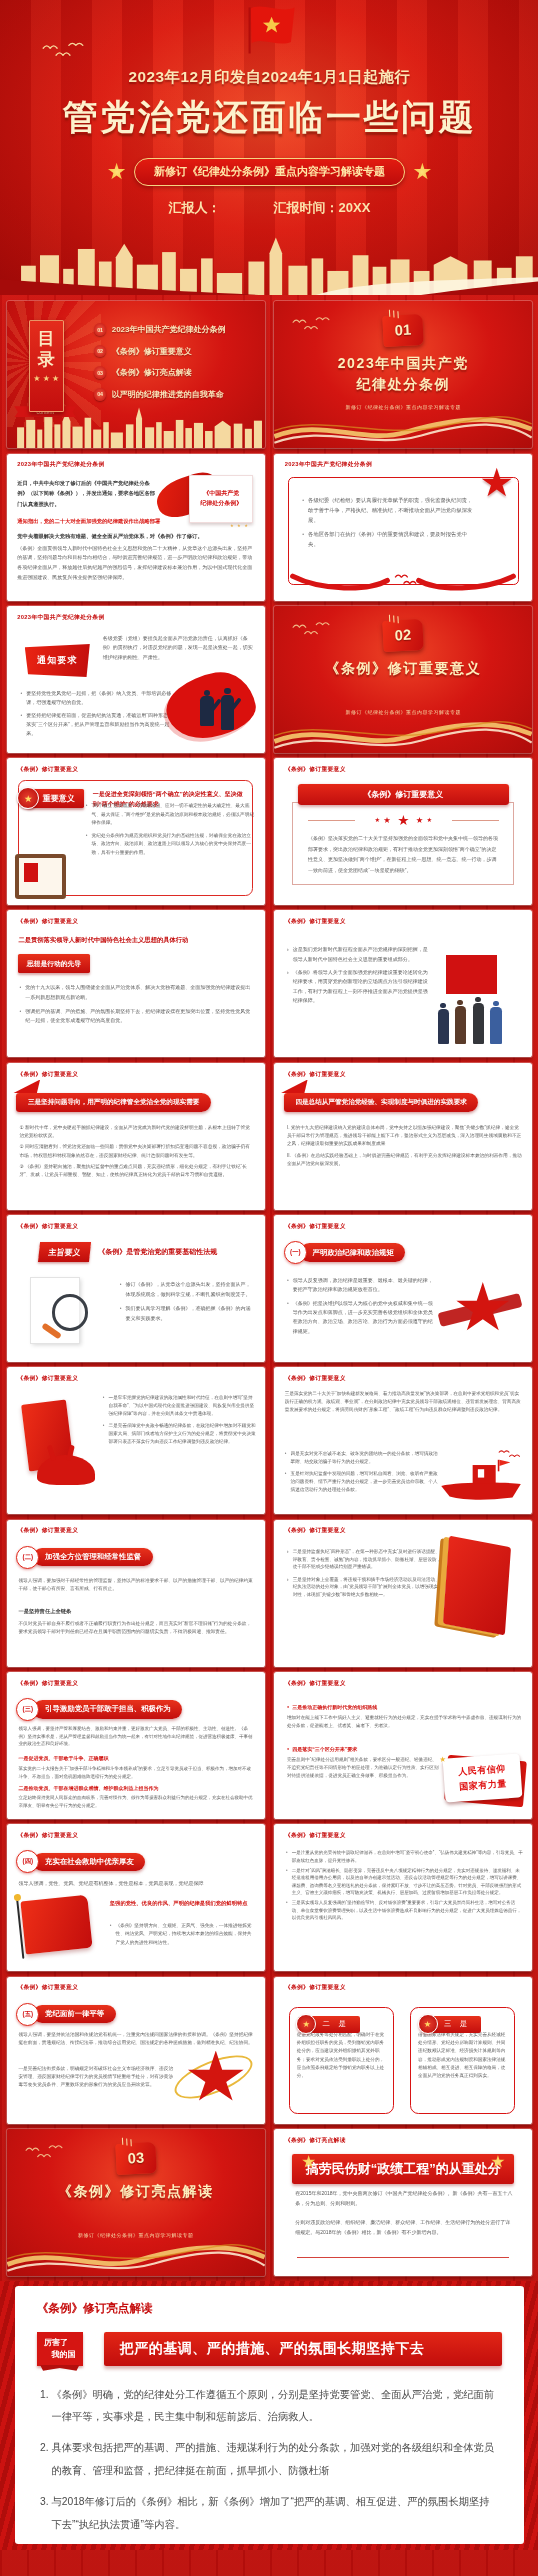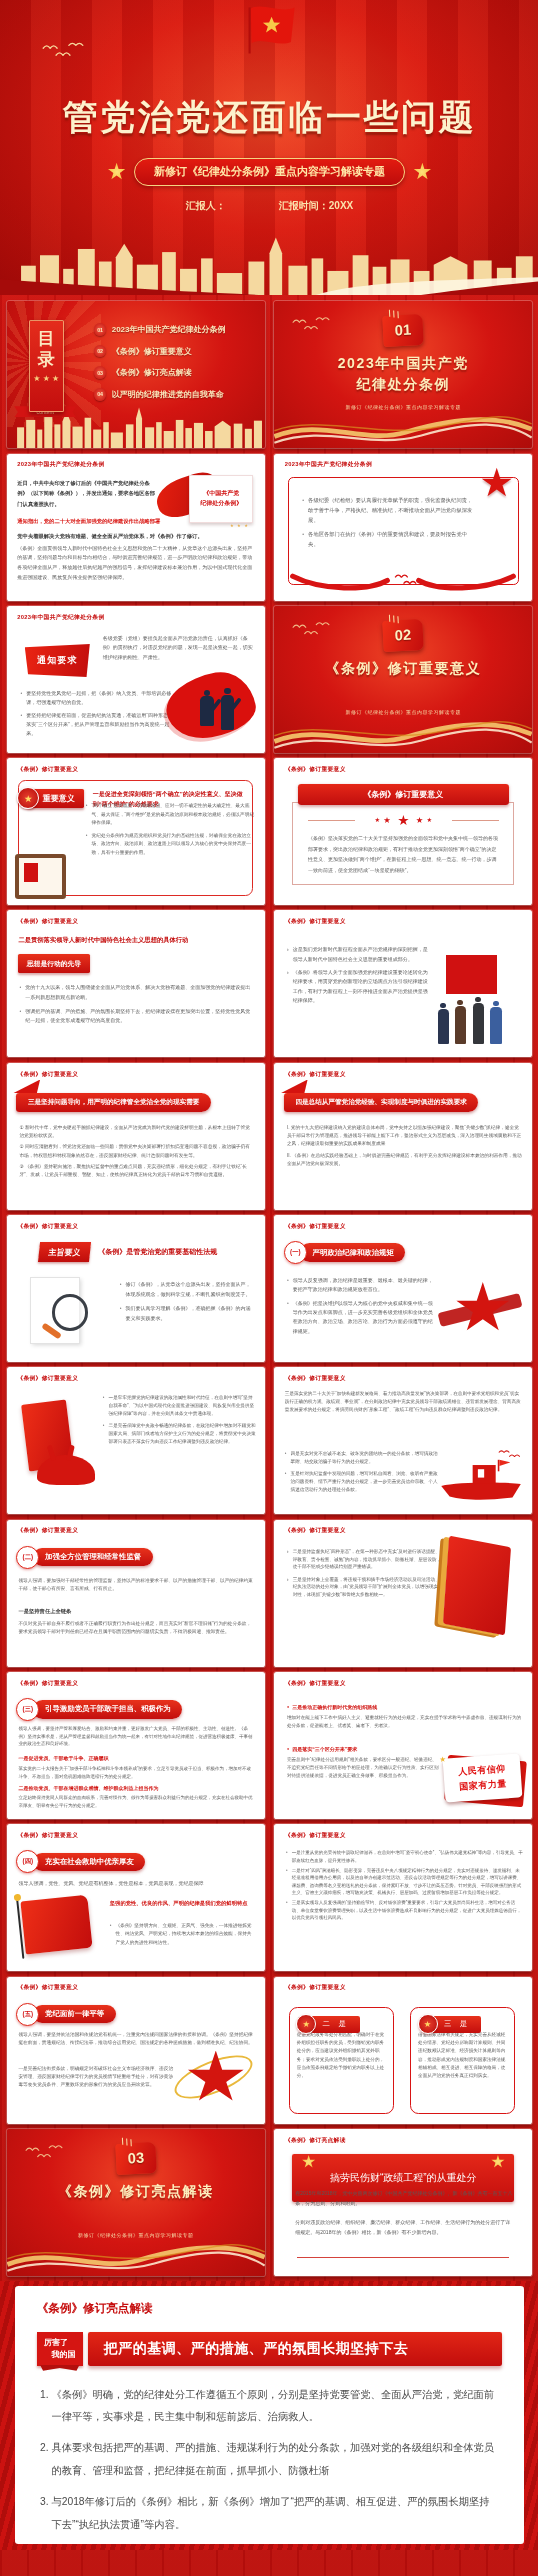--- a/index.html
+++ b/index.html
@@ -11,21 +11,21 @@
   
   .cover{position:relative;height:295px;overflow:hidden;
     background:radial-gradient(ellipse at 50% 40%,#ef4a28 0%,#da1a11 45%,#a40a08 100%);}
   .cover .stripes{position:absolute;inset:0;background:repeating-linear-gradient(90deg,rgba(120,0,0,.16) 0 30.5px,rgba(255,140,90,.06) 30.5px 61px);}
   .c-tag{position:absolute;top:67px;width:100%;text-align:center;font-size:15.3px;font-weight:bold;color:#fbe7b7;text-shadow:0 1.6px 1.6px rgba(100,10,0,.5);letter-spacing:0.5px}
   .c-title{position:absolute;top:94px;width:100%;text-align:center;font-size:35px;font-weight:bold;color:#fdf2cd;letter-spacing:2.6px;text-shadow:0 2.6px 2.1px rgba(110,20,0,.55)}
   .c-brow{position:absolute;top:158px;width:100%;display:flex;justify-content:center;align-items:center;gap:8.4px}
   .gstar{width:18px;height:18px;background:radial-gradient(#ffe07a,#f0b62e);
     clip-path:polygon(50% 0%,61% 35%,98% 35%,68% 57%,79% 91%,50% 70%,21% 91%,32% 57%,2% 35%,39% 35%);}
   .c-banner{background:linear-gradient(#e31b10,#bd0c0b);border:1.1px solid #f5d481;border-radius:17px;color:#ffe6a6;font-size:11px;font-weight:bold;padding:5.3px 19px;box-shadow:0 2.1px 4.2px rgba(90,0,0,.4)}
-  .c-report{position:absolute;top:199px;width:100%;display:flex;justify-content:center;gap:53px;color:#fbe3ad;font-size:10px;font-weight:bold}
+  .c-report{position:absolute;top:199px;width:100%;display:flex;justify-content:center;gap:53px;color:#fbe3ad;font-size:13px;font-weight:bold}
   .c-flag{position:absolute;top:5.3px;left:50%;transform:translateX(-50%)}
   .c-birds{position:absolute;top:42px;left:42px}
   .c-sky{position:absolute;bottom:0;left:0}
   
   .grid{position:relative;display:grid;grid-template-columns:258px 258px;gap:5.3px 9.5px;padding:6.3px 6.8px 5.3px;}
   .s{position:relative;width:258px;height:147px;background:#fff;border-radius:2.6px;overflow:hidden;box-shadow:0 0 0 1.1px rgba(255,255,255,.25),0 2.1px 3.7px rgba(70,0,0,.45)}
   .sr{background:radial-gradient(ellipse at 50% 32%,#ee4426 0%,#d31511 48%,#ae0c0a 100%);}
   .hdr{position:absolute;top:6.8px;left:10.5px;font-size:5.8px;font-weight:bold;color:#c60e0e;letter-spacing:0.3px;z-index:3}
   .txt{color:#595959;line-height:1.8}
   .ul{list-style:none;margin:0;padding:0}
@@ -173,35 +173,35 @@
   .starring{position:absolute;right:20px;bottom:18px;width:58px;height:55px;background:#d3150f;clip-path:polygon(50% 0%,61% 35%,98% 35%,68% 57%,79% 91%,50% 70%,21% 91%,32% 57%,2% 35%,39% 35%)}
   .ring{position:absolute;right:9.5px;bottom:30.5px;width:79px;height:28px;border:2.6px solid #e9b93c;border-radius:50%;transform:rotate(-22deg)}
   
   .bx{position:absolute;top:30.5px;bottom:9.5px;width:105px;border:1.1px solid #d81414;border-radius:8.4px;padding:23px 6.8px 4.2px;box-sizing:border-box}
   .bx1{left:14.7px}.bx2{left:136px}
   .bxhead{position:absolute;top:6.3px;left:6.3px;display:flex;align-items:center}
   .bxs{width:18px;height:18px;border-radius:50%;background:radial-gradient(#e8402f,#b50b0a);border:1.1px solid #fff;box-shadow:0 1.1px 2.1px rgba(130,0,0,.4);color:#ffd964;font-size:8.4px;display:flex;align-items:center;justify-content:center;z-index:2}
   .bxt{margin-left:-5.3px;background:linear-gradient(#e8321c,#c30e0d);color:#fff;font-weight:normal;font-size:7.4px;letter-spacing:3.2px;padding:3.2px 10.5px 3.2px 11.6px;border-radius:2.1px}
   .bxp{font-size:4.6px;line-height:1.78;color:#595959}
   
-  .hl-banner{position:absolute;top:25px;left:18px;right:18px;background:linear-gradient(#e42819,#c40e0d);color:#fff;text-align:center;font-weight:normal;font-size:10px;padding:17px 0;border-radius:2.1px;box-shadow:0 1.6px 3.2px rgba(140,0,0,.35)}
+  .hl-banner{position:absolute;top:25px;left:18px;right:18px;background:linear-gradient(#e42819,#c40e0d);color:#fff;text-align:center;font-weight:bold;font-size:13px;padding:6px 0;border-radius:2.1px;box-shadow:0 1.6px 3.2px rgba(140,0,0,.35)}
   .hl-banner .gstar{position:absolute;top:1.1px;width:13.7px;height:13.7px}
   .hl-banner .gs-l{left:9.5px}.hl-banner .gs-r{right:9.5px}
   .hl-p1{position:absolute;top:59px;left:21px;right:19px;font-size:5px;line-height:2.1;color:#595959}
   .hl-p2{position:absolute;top:88px;left:21px;right:19px;font-size:5px;line-height:2.1;color:#595959}
   .hl-line{position:absolute;bottom:18px;left:23px;right:23px;height:1.1px;background:#d4433c}
   
   .bottom{position:relative;height:269px;background:repeating-linear-gradient(105deg,#cc1210 0 4.7px,#b00d0b 4.7px 9.5px)}
   .bcard{position:absolute;inset:5.3px 14.7px 6.3px;background:#fff;border-radius:3.2px;padding:14.7px 22px;box-sizing:border-box;overflow:hidden}
   .b-hdr{color:#c60e0e;font-weight:bold;font-size:11.6px}
   .b-row{display:flex;align-items:stretch;margin-top:16px}
   .b-tag{flex:0 0 auto;position:relative;background:#d51512;color:#fff;font-weight:bold;font-size:8px;line-height:1.5;padding:4.7px 7.4px;box-shadow:0 1.6px 2.6px rgba(140,0,0,.35);z-index:2}
   .b-tag .t2{margin-left:7.4px}
   .b-tag::after{content:"";position:absolute;left:3.2px;right:3.2px;bottom:-5.3px;height:6.3px;background:#b30f0d;clip-path:polygon(0 0,100% 0,92% 100%,50% 55%,8% 100%)}
-  .b-banner{flex:1;margin-left:5px;background:linear-gradient(#e22616,#c20d0c);color:#fff;font-weight:bold;font-size:14px;letter-spacing:0.5px;padding:7.4px 16px;border-radius:2.1px;box-shadow:0 2.1px 3.7px rgba(140,0,0,.3)}
+  .b-banner{flex:1;margin-left:21px;background:linear-gradient(#e22616,#c20d0c);color:#fff;font-weight:bold;font-size:14px;letter-spacing:0.5px;padding:7.4px 16px;border-radius:2.1px;box-shadow:0 2.1px 3.7px rgba(140,0,0,.3)}
   .b-list{margin:18px 0 0;padding:0 3.2px 0 14.7px;color:#4a4a4a;font-size:10.3px;line-height:2.2}
   .b-list li{margin-bottom:8.4px}
   
   .footer{position:relative;height:22.6px;background:rgba(136,130,130,.94);display:flex;justify-content:space-between;align-items:center;padding:0 14.7px;box-sizing:border-box}
   .f-left,.f-right{color:#fff;font-weight:bold;font-size:14px;letter-spacing:0.5px;text-shadow:0 0.5px 1.1px rgba(80,40,40,.4)}
 </style>
 </head>
 <body>
 
 <svg width="0" height="0" style="position:absolute">
@@ -250,20 +250,21 @@
   <section class="cover">
     <div class="stripes"></div>
     <svg class="c-birds" width="42" height="16" viewBox="0 0 72 26">
         <use href="#birds"></use>
       </svg>
     <svg class="c-flag" width="68" height="53" viewBox="0 0 130 100">
       <path d="M28 6 C 52 -6, 86 16, 112 4 L 105 70 C 82 80, 50 60, 30 72 Z" fill="#e3150c"></path>
       <rect x="24" y="4" width="4" height="88" fill="#b30d0b"></rect>
       <polygon fill="#f7c948" points="68,22 72.7,32.9 84.6,33.1 75.1,40.4 78.6,51.8 68,44.9 57.4,51.8 60.9,40.4 51.4,33.1 63.3,32.9"></polygon>
     </svg>
+    <div class="c-tag">2023年12月印发自2024年1月1日起施行</div>
     <div class="c-title">管党治党还面临一些问题</div>
     <div class="c-brow">
       <span class="gstar"></span>
       <span class="c-banner">新修订《纪律处分条例》重点内容学习解读专题</span>
       <span class="gstar"></span>
     </div>
     <div class="c-report">
       <span>汇报人：</span>
       <span>汇报时间：20XX</span>
     </div>

